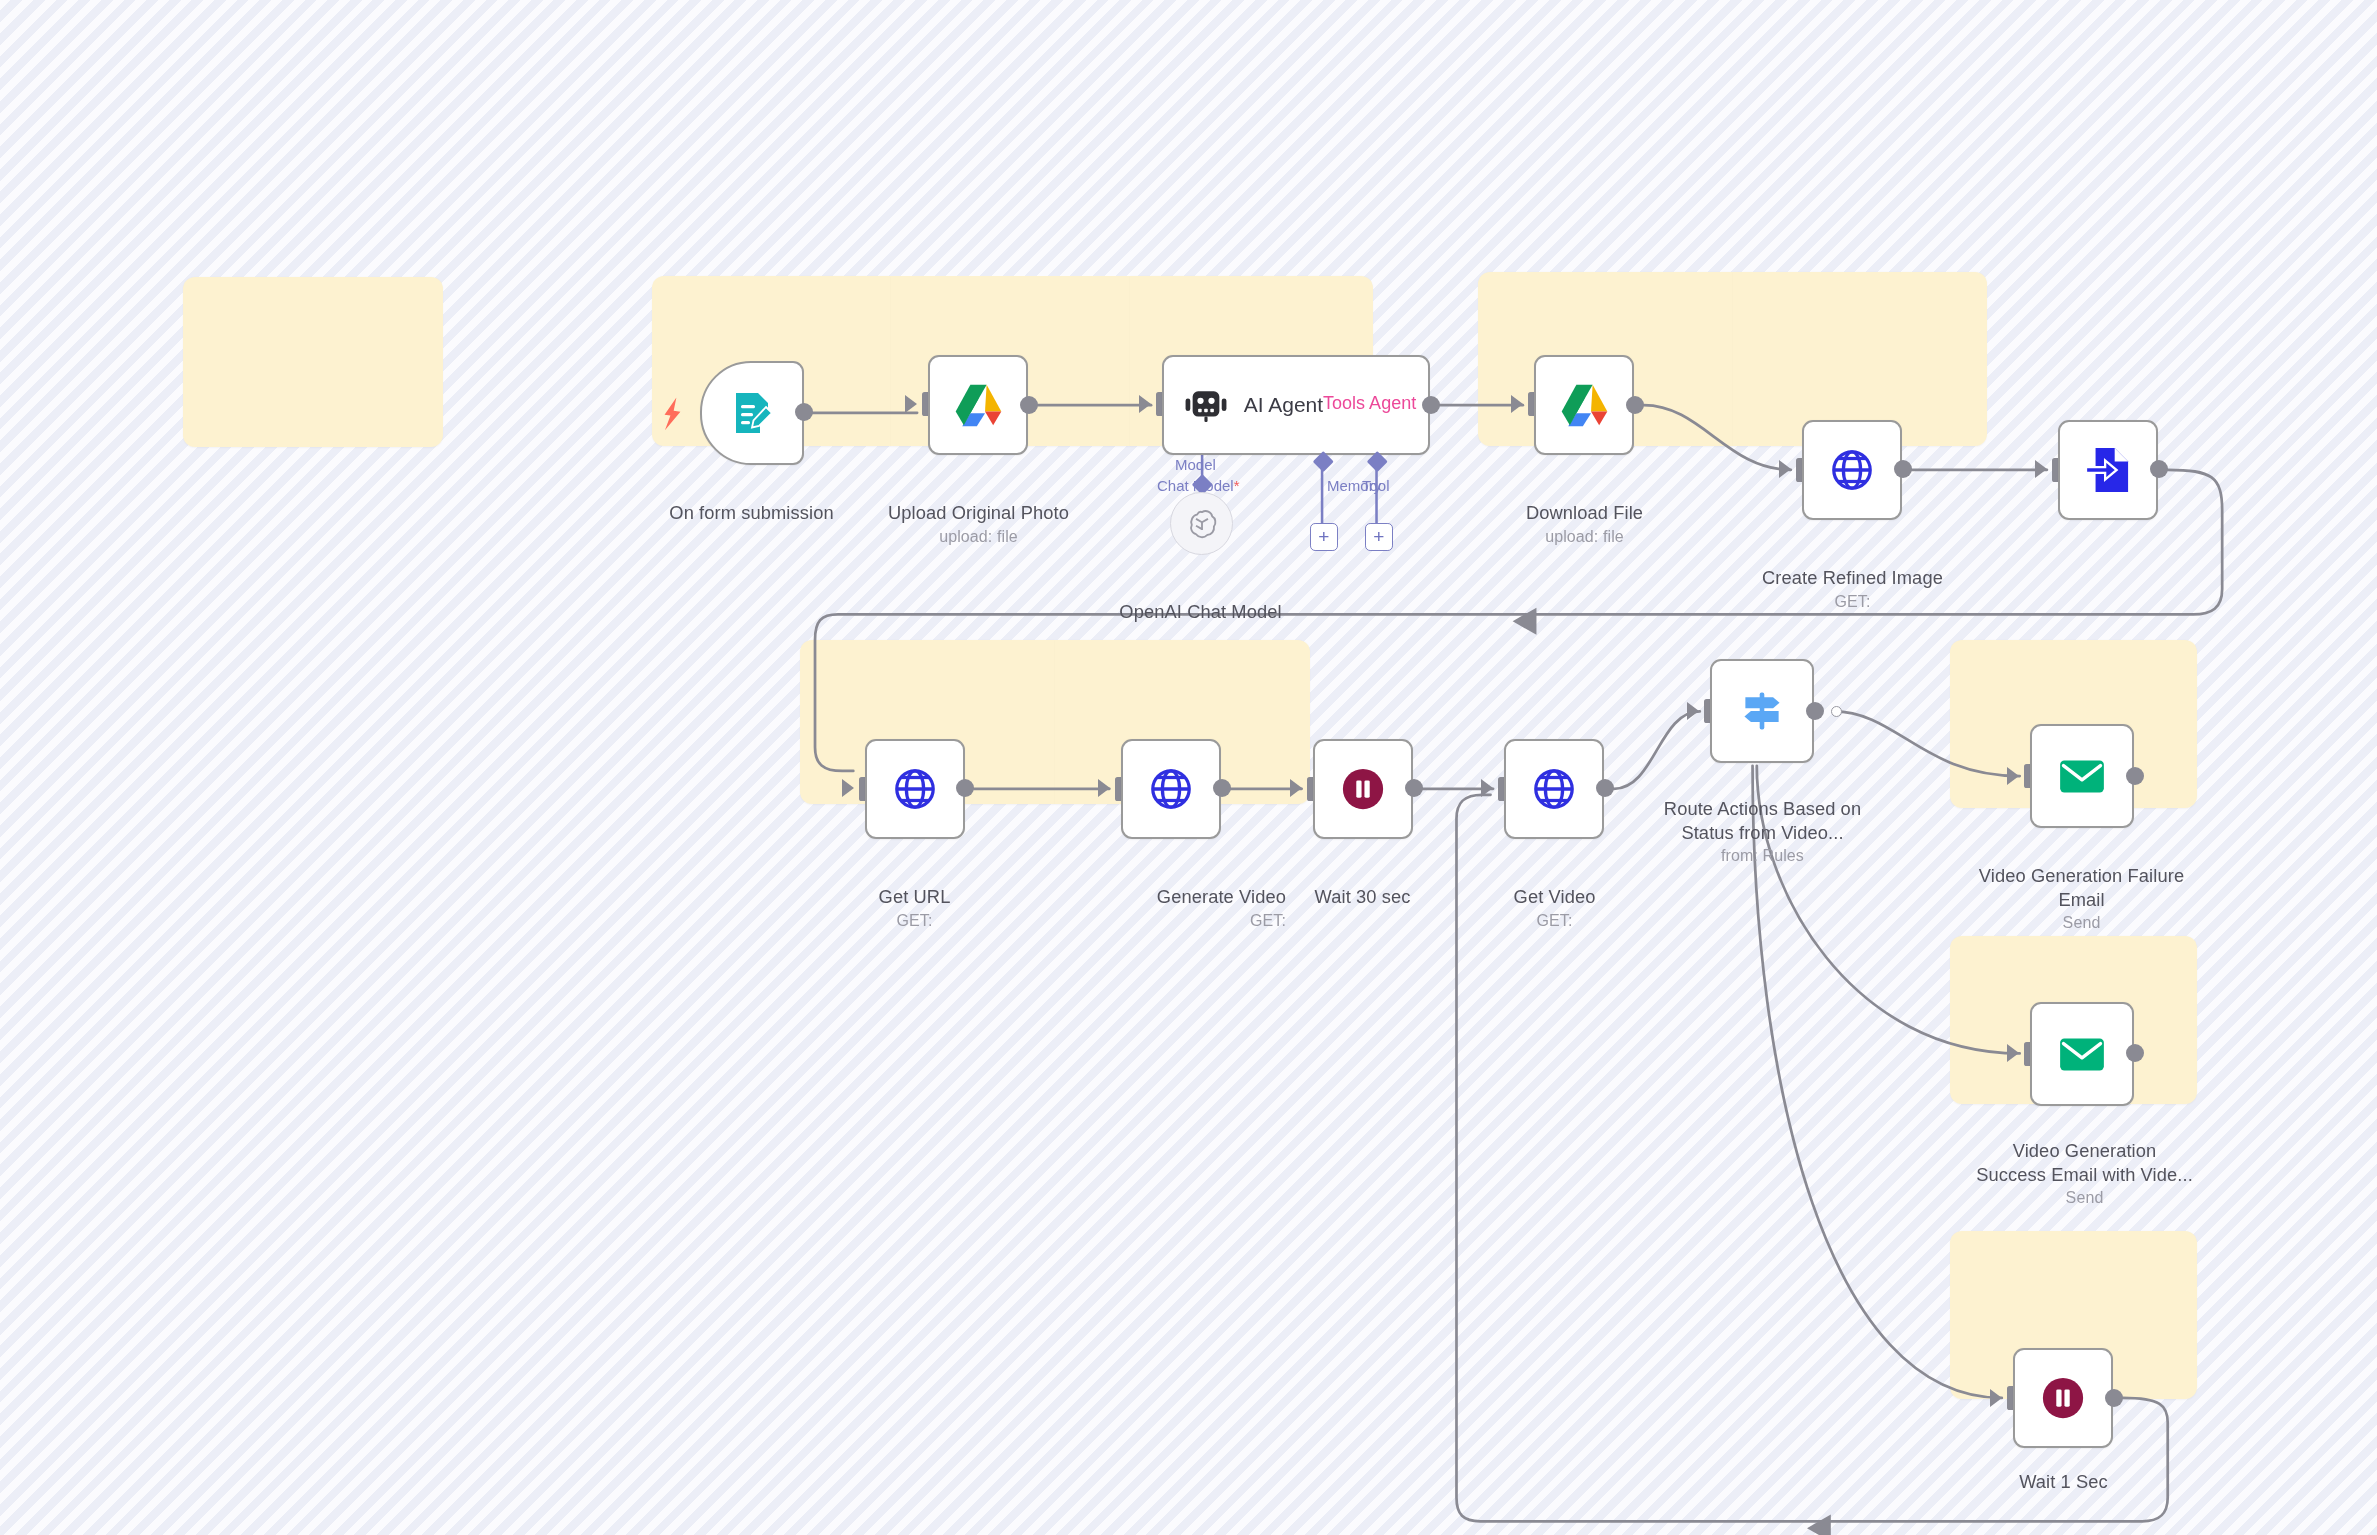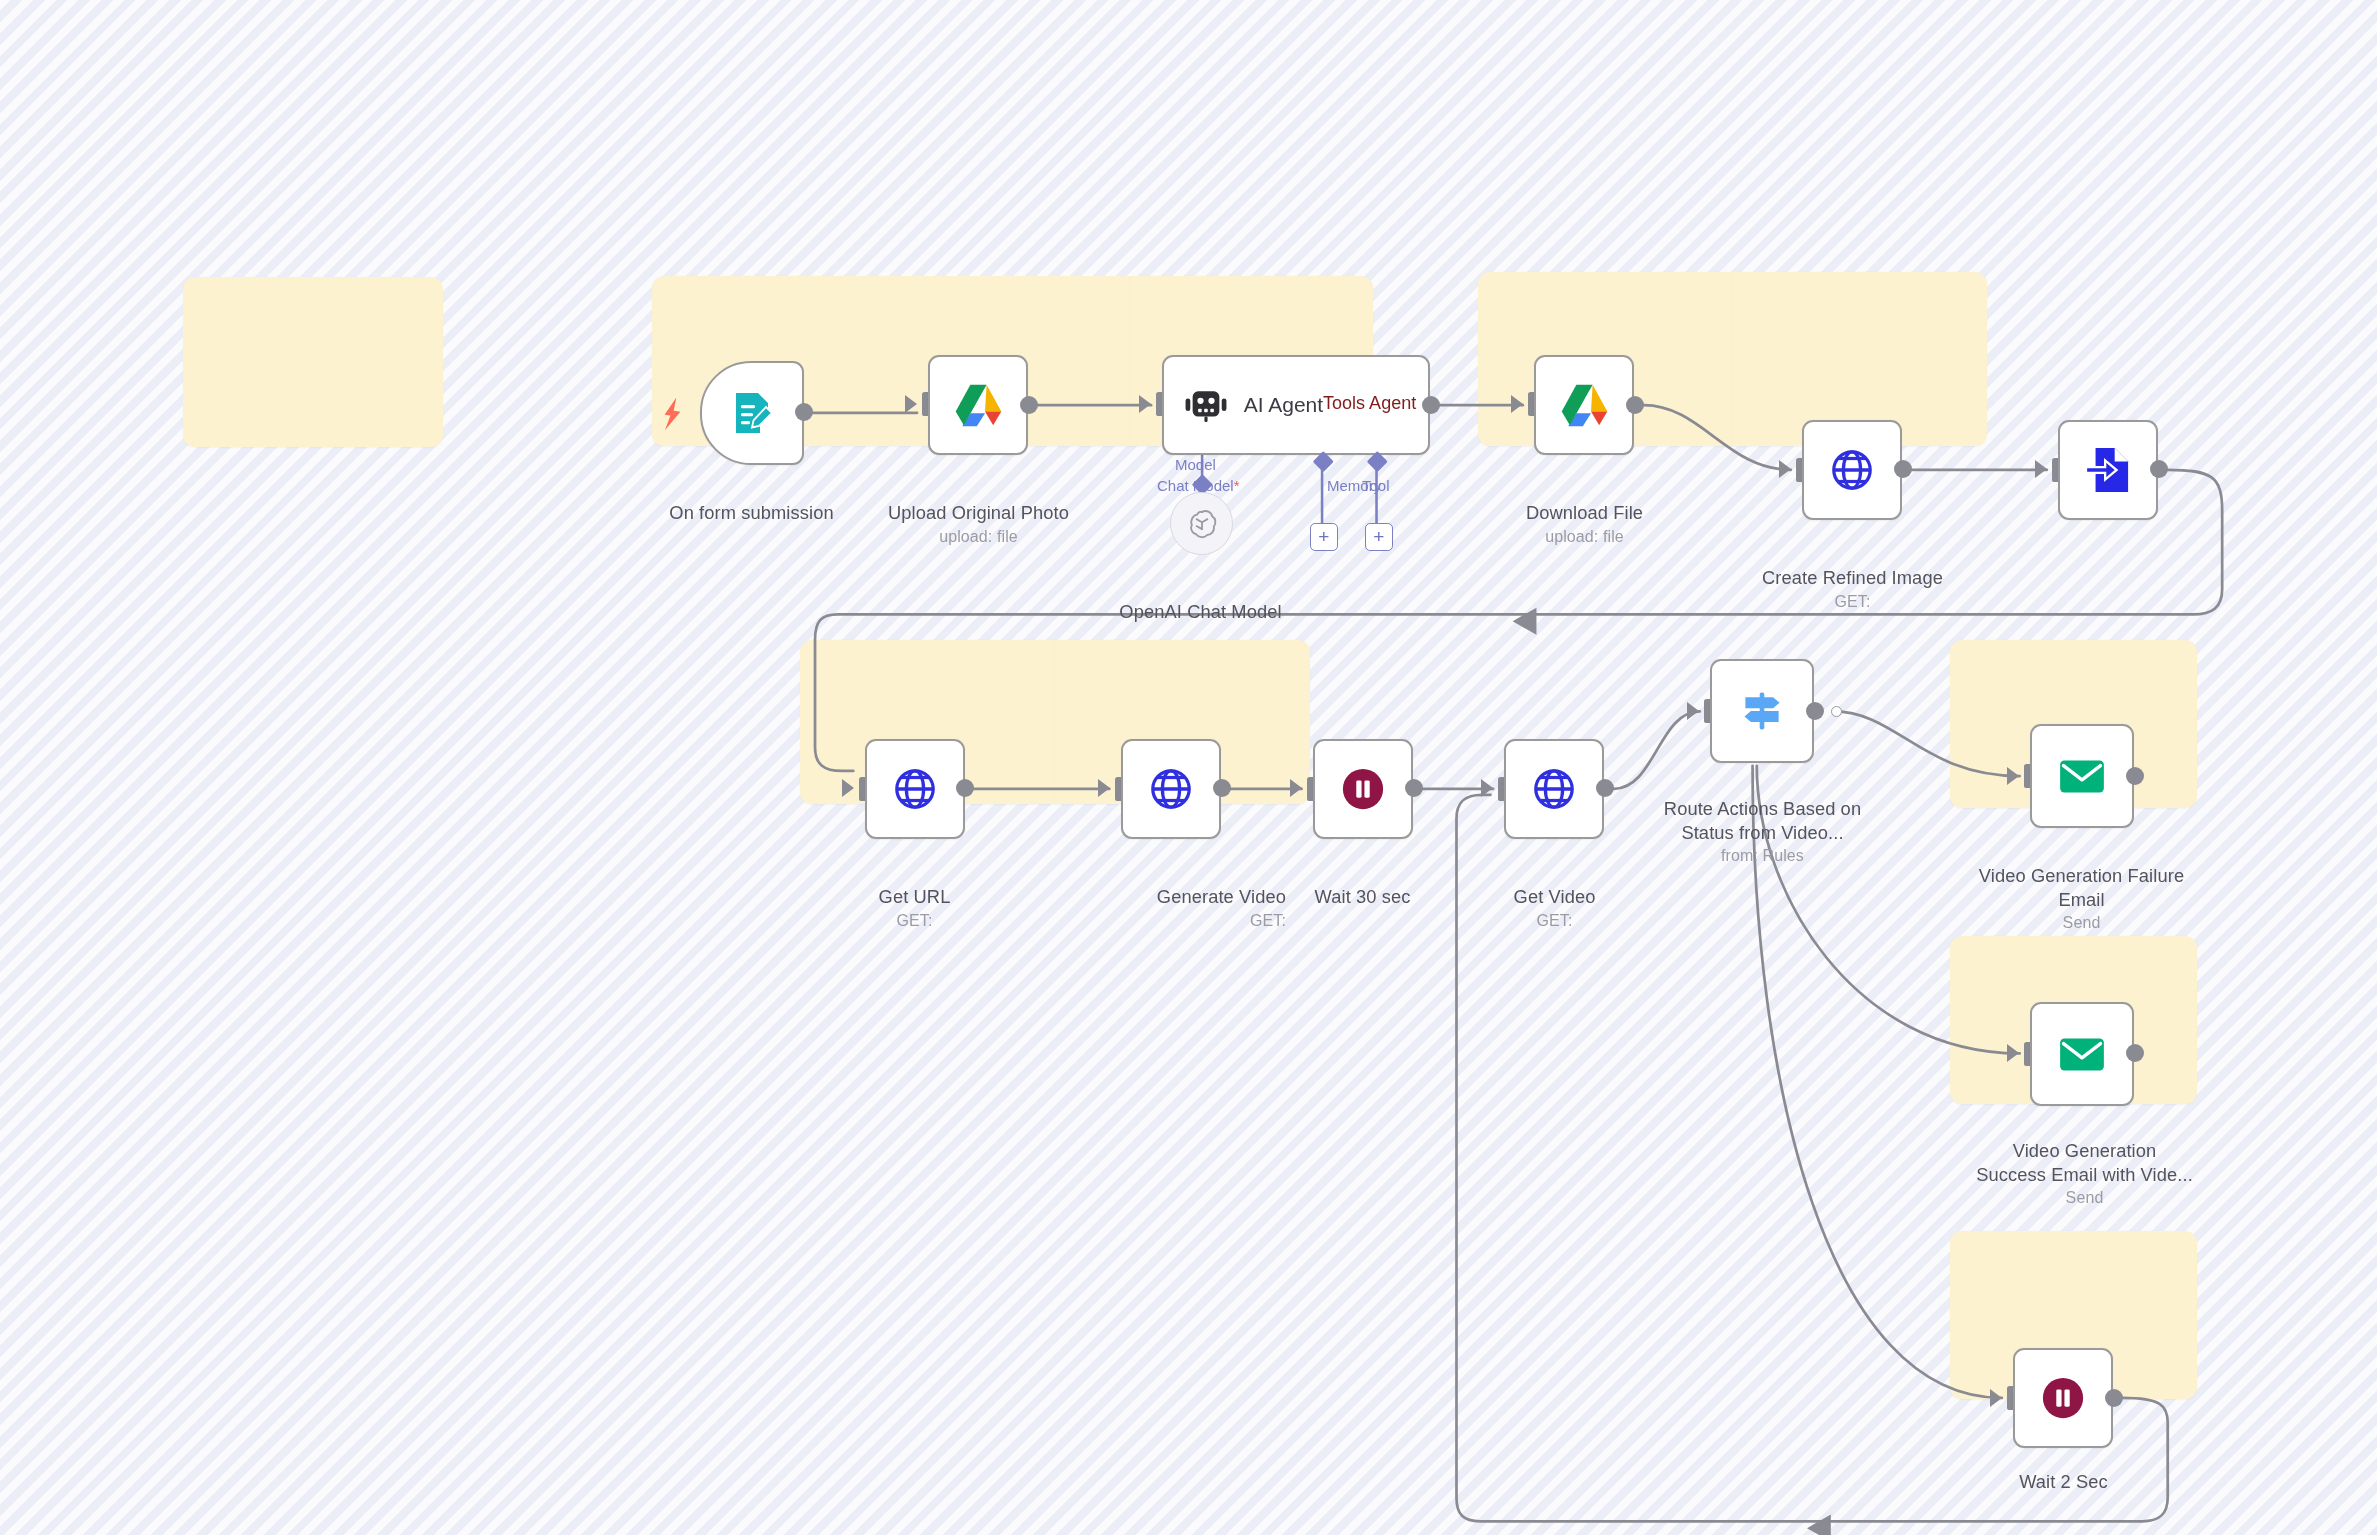--- a/index.html
+++ b/index.html
@@ -70,21 +70,21 @@
     flex: none;
   }
   .node-texts { display: flex; line-height: 1.15; }
   .node-inline-title {
     font-size: 21px;
     color: #3b3b45;
     font-weight: 400;
   }
   .node-inline-sub {
     font-size: 18px;
-    color: #7f1d1d;
+    color: #ec4899;
   }
 
   .caption {
     position: absolute;
     text-align: center;
     color: #53535d;
     font-size: 18.3px;
     line-height: 1.28;
     letter-spacing: 0.1px;
     white-space: pre-line;
@@ -522,17 +522,17 @@
     <span class="node-icon">
       <svg width="46" height="46" viewBox="0 0 48 48" aria-hidden="true">
         <circle cx="24" cy="24" r="21" fill="#8e1545"></circle>
         <rect x="17" y="15" width="5.5" height="18" rx="1.5" fill="#ffffff"></rect>
         <rect x="25.5" y="15" width="5.5" height="18" rx="1.5" fill="#ffffff"></rect>
       </svg>
     </span>
   </div>
   <div class="dot" style="left:2105px;top:1389px;"></div>
   <div class="caption" style="left:1948px;top:1447px;width:231px;">
-    <span>Wait 2 Sec</span>
+    <span>Wait 1 Sec</span>
   </div>
 
 </div>
 
 
 </body></html>

